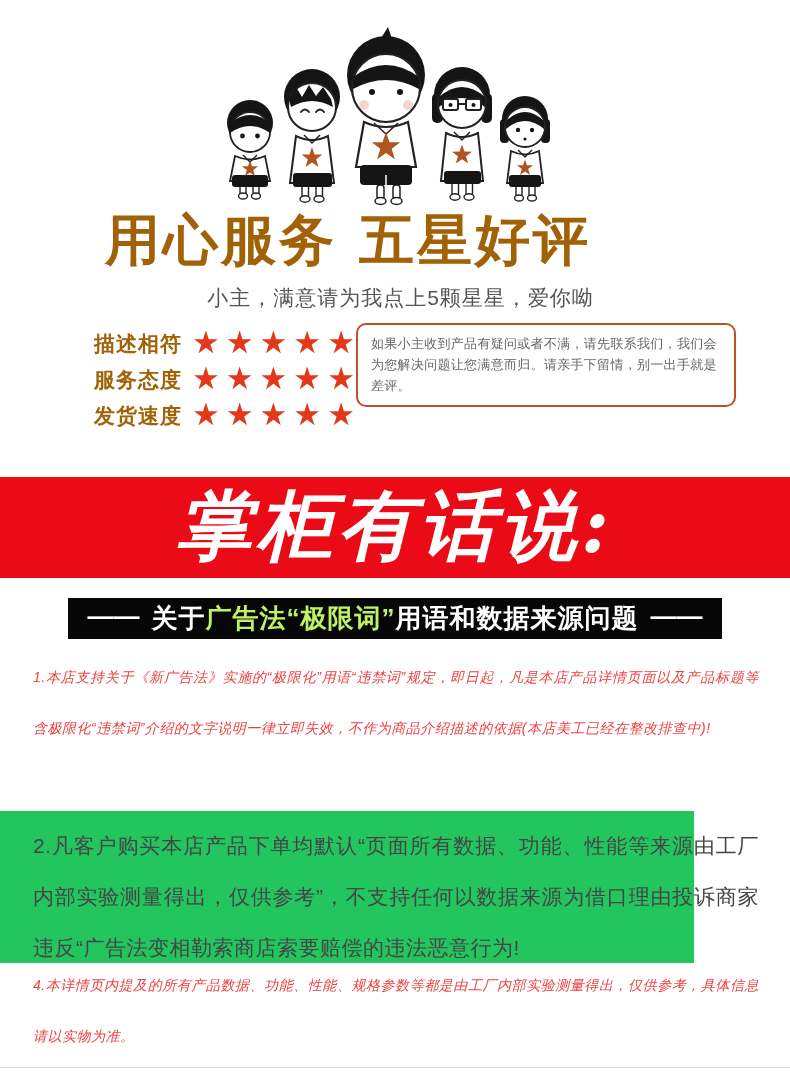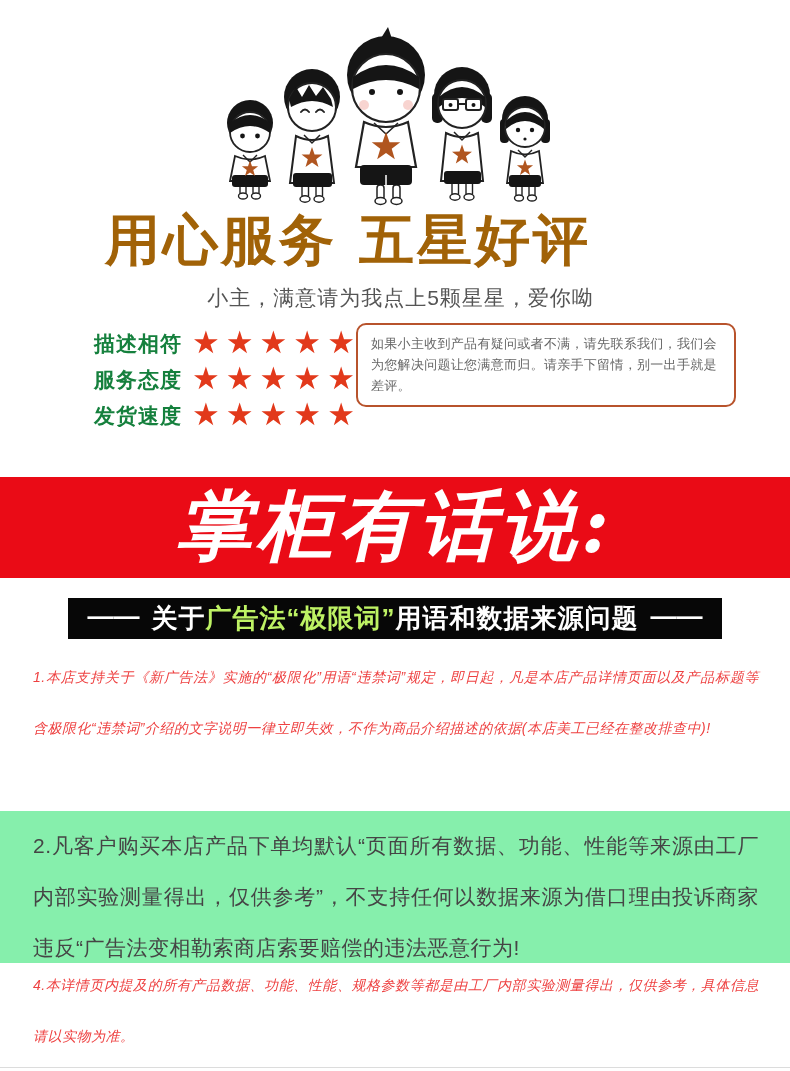--- a/index.html
+++ b/index.html
@@ -16,21 +16,21 @@
     font-family:"DejaVu Serif", serif; font-weight:bold;
     font-size:55px; letter-spacing:3px; color:#a16207; white-space:nowrap;
   }
   .hero-subtitle {
     position:absolute; top:284px; left:0; width:790px; text-align:center;
     font-size:21px; color:#555; letter-spacing:1px;padding-left:11px;
   }
 
   .ratings { position:absolute; left:94px; top:326px; }
   .rating-row { display:flex; align-items:center; height:36px; }
-  .rating-label { font-size:21px; font-weight:bold; color:#15803d; letter-spacing:1px; }
+  .rating-label { font-size:21px; font-weight:bold; color:#a16207; letter-spacing:1px; }
   .rating-stars {
     margin-left:10px; font-size:31px; line-height:30px;
     color:#e2391b; letter-spacing:6px; position:relative; top:-2px;
     font-family:"DejaVu Sans", sans-serif;
   }
 
   .notice-box {
     position:absolute; left:324px; top:323px; width:380px;
     border:2px solid #b8532c; border-radius:10px;
     padding:8px 13px 9px 13px; background:#fff;margin-left:32px;
@@ -57,22 +57,22 @@
   .black-bar .hl { color:#bef264; }
 
   .para {
     position:absolute; left:33px; width:726px;
     font-size:14px; line-height:51px; letter-spacing:0.5px; text-align:justify;font-style:italic;
   }
   .para-red { color:#ee4141; }
   .para-dark { color:#454545; }
   .para1 { top:652px; }
   .gray-stripe {
-    position:absolute; top:811px; left:0; width:790px; height:152px;
-    background:#86efac;
+    position:absolute; top:811px; left:0; width:694px; height:152px;
+    background:#22c55e;
   }
   .para2 { top:9px; position:absolute; left:33px; width:726px;
            font-size:21px; line-height:51px; letter-spacing:0.5px; text-align:justify; }
   .para3 { top:960px; }
 
   .bottom-divider {
     position:absolute; left:0; top:1067px; width:790px; height:1px; background:#dcdcdc;
   }
 </style>
 </head>

